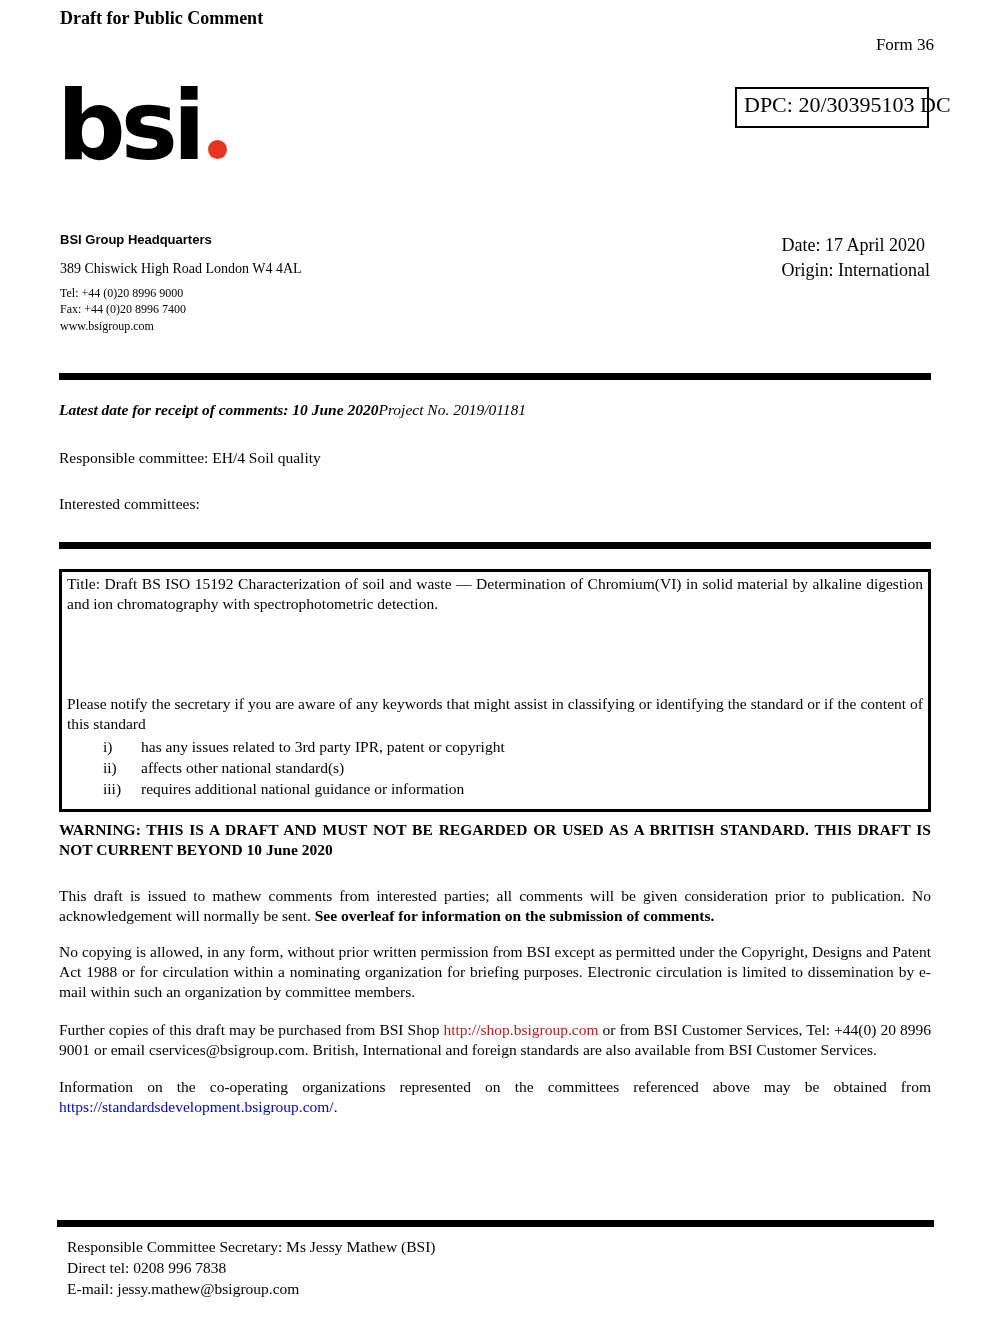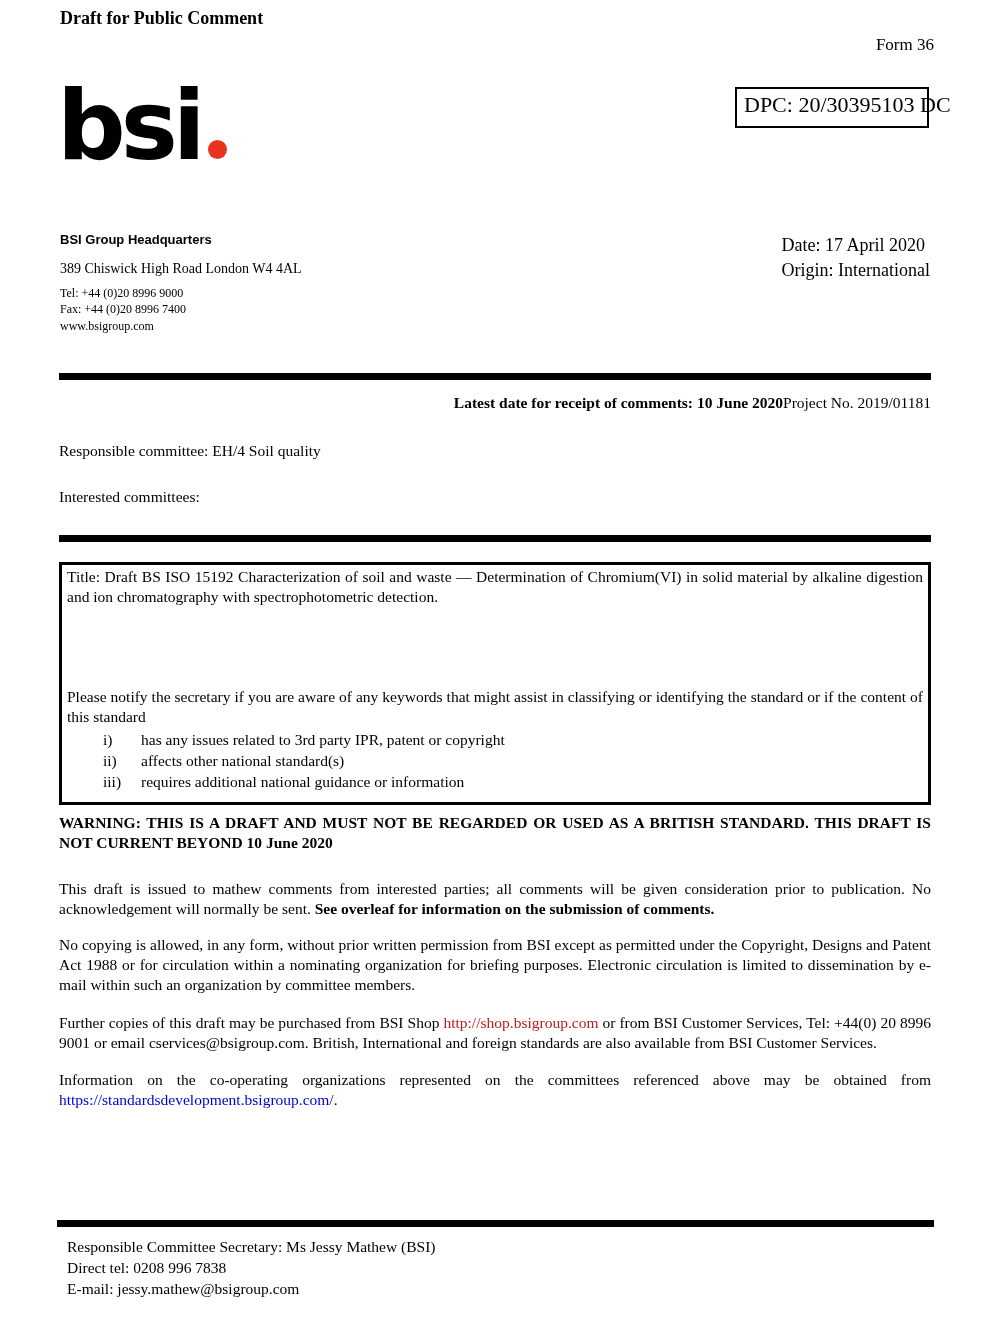--- a/index.html
+++ b/index.html
@@ -28,21 +28,21 @@
   .contact-hq { font-family:"Liberation Sans", sans-serif; font-weight:bold; font-size:13px; }
   .contact-line { font-size:12px; line-height:16.5px; }
   .contact-addr { margin-top:14px; margin-bottom:7px; font-size:14px; }
   .meta-right { position:absolute; right:60px; top:233px; text-align:left; font-size:18px; line-height:25px; }
 
   
   .content { position:absolute; left:59px; top:373px; width:872px; }
   .rule { height:7px; background:#000000; }
   p, .pline { font-size:15.5px; line-height:20px; }
   .just { text-align:justify; }
-  .latest-row { display:flex; justify-content:flex-end; margin-top:13px; line-height:19px; }
+  .latest-row { display:flex; justify-content:flex-start; margin-top:20px; line-height:19px;font-style:italic; }
   .latest-row .b { font-weight:bold; font-size:15.5px; }
   .latest-row .r { font-size:15.5px; }
   .resp { margin-top:29px; line-height:19px; }
   .interested { margin-top:27px; line-height:19px; }
   .rule2 { margin-top:29px; }
   .title-box { margin-top:20px; height:243px; border:3px solid #000; padding:2px 5px; }
   .notify { margin-top:80px; }
   .li { display:flex; margin-left:36px; line-height:21px; font-size:15.5px; }
   .li:first-of-type { margin-top:2px; }
   .li-marker { width:38px; flex:0 0 38px; }

